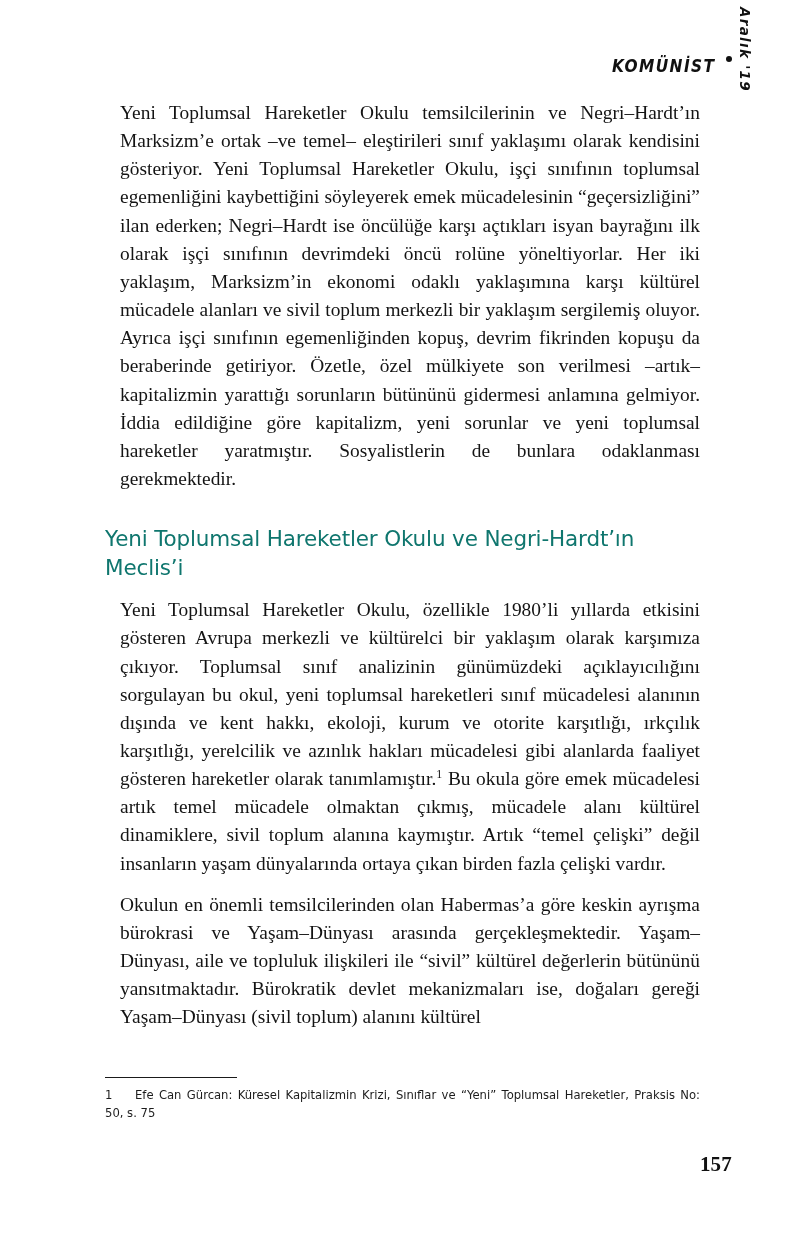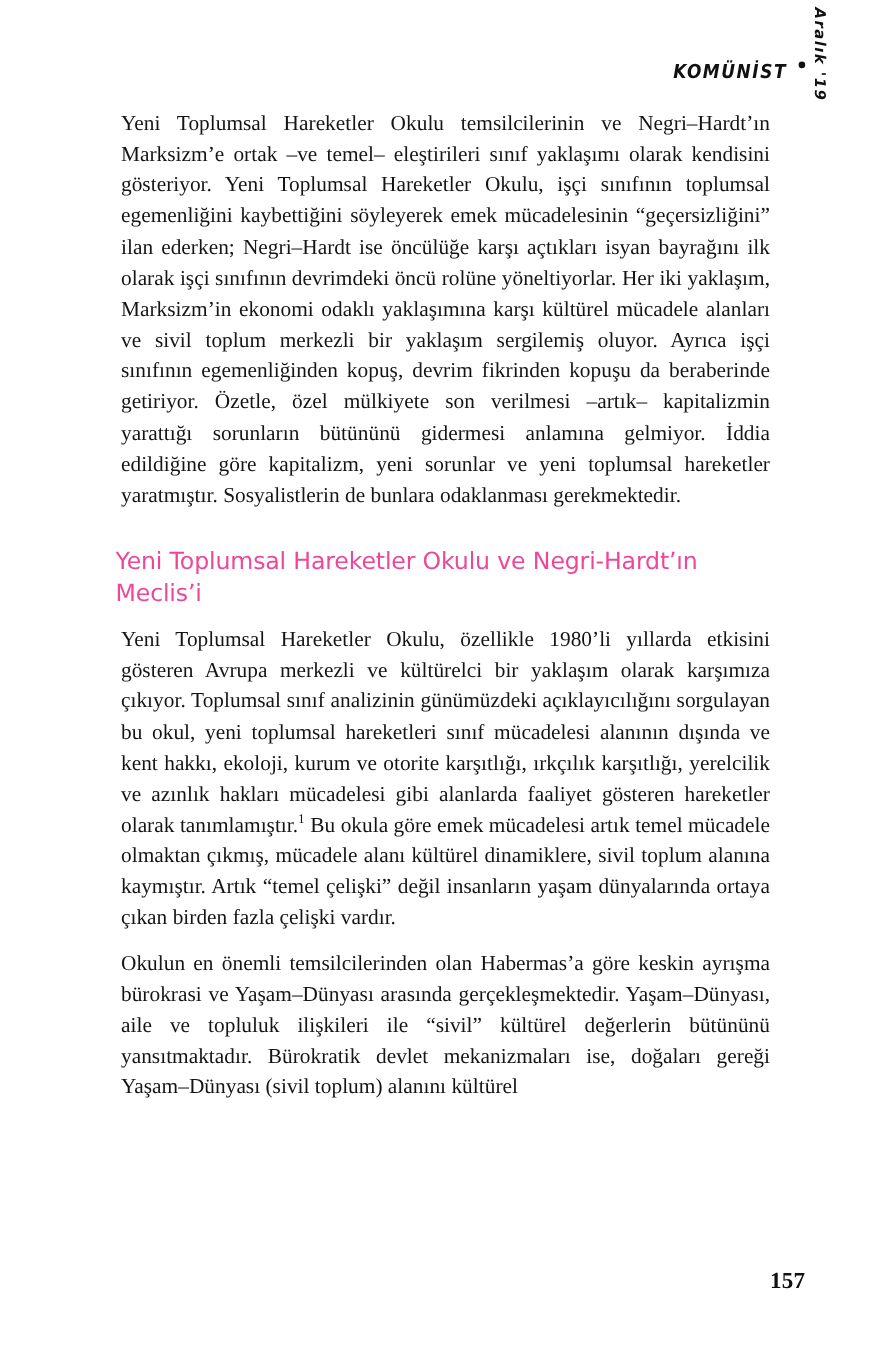--- a/index.html
+++ b/index.html
@@ -68,40 +68,40 @@
 
   
   .content {
     position: absolute;
     left: 105px;
     top: 99px;
     width: 595px;
   }
 
   p.body-para {
-    margin: 0 0 0 5px;
+    margin: 0 0 0 15px;
     font-size: 19.4px;
     line-height: 28.15px;
     text-align: justify;
     text-align-last: left;
     hyphens: manual;
     letter-spacing: 0.02px;
   }
   p.body-para + p.body-para {
     margin-top: 13px;
   }
 
   h2.section-heading {
     font-family: "DejaVu Sans", "Liberation Sans", sans-serif;
     font-weight: 400;
     font-size: 21.5px;
     line-height: 29px;
     margin: 31px 0 14px 0;
     letter-spacing: -0.15px;
-    color: #ec4899;
+    color: #0f766e;
   }
 
   .fn-ref {
     font-size: 0.62em;
     vertical-align: super;
     line-height: 0;
   }
 
   
   .footnotes {
@@ -159,16 +159,20 @@
     <p class="body-para">Yeni Toplumsal Hareketler Okulu temsilcilerinin ve Negri–Hardt’ın Marksizm’e ortak –ve temel– eleştirileri sınıf yaklaşımı olarak kendisini gösteriyor. Yeni Toplumsal Hareketler Okulu, işçi sınıfının toplumsal egemenliğini kaybettiğini söyleyerek emek mücadelesinin “geçersizliğini” ilan ederken; Negri–Hardt ise öncülüğe karşı açtıkları isyan bayrağını ilk olarak işçi sınıfının devrimdeki öncü rolüne yöneltiyorlar. Her iki yaklaşım, Marksizm’in ekonomi odaklı yaklaşımına karşı kültürel mücadele alanları ve sivil toplum merkezli bir yaklaşım sergilemiş oluyor. Ayrıca işçi sınıfının egemenliğinden kopuş, devrim fikrinden kopuşu da beraberinde getiriyor. Özetle, özel mülkiyete son verilmesi –artık– kapitalizmin yarattığı sorunların bütününü gidermesi anlamına gelmiyor. İddia edildiğine göre kapitalizm, yeni sorunlar ve yeni toplumsal hareketler yaratmıştır. Sosyalistlerin de bunlara odaklanması gerekmektedir.</p>
 
     <h2 class="section-heading">Yeni Toplumsal Hareketler Okulu ve Negri-Hardt’ın Meclis’i</h2>
 
     <p class="body-para"><span>Yeni Toplumsal Hareketler Okulu, özellikle 1980’li yıllarda etkisini gösteren Avrupa merkezli ve kültürelci bir yaklaşım olarak karşımıza çıkıyor. Toplumsal sınıf analizinin günümüzdeki açıklayıcılığını sorgulayan bu okul, yeni toplumsal hareketleri sınıf mücadelesi alanının dışında ve kent hakkı, ekoloji, kurum ve otorite karşıtlığı, ırkçılık karşıtlığı, yerelcilik ve azınlık hakları mücadelesi gibi alanlarda faaliyet gösteren hareketler olarak tanımlamıştır.</span><sup class="fn-ref">1</sup><span> Bu okula göre emek mücadelesi artık temel mücadele olmaktan çıkmış, mücadele alanı kültürel dinamiklere, sivil toplum alanına kaymıştır. Artık “temel çelişki” değil insanların yaşam dünyalarında ortaya çıkan birden fazla çelişki vardır.</span></p>
 
     <p class="body-para">Okulun en önemli temsilcilerinden olan Habermas’a göre keskin ayrışma bürokrasi ve Yaşam–Dünyası arasında gerçekleşmektedir. Yaşam–Dünyası, aile ve topluluk ilişkileri ile “sivil” kültürel değerlerin bütününü yansıtmaktadır. Bürokratik devlet mekanizmaları ise, doğaları gereği Yaşam–Dünyası (sivil toplum) alanını kültürel</p>
 
   </div>
 
+  <div class="footnotes">
+    <div class="footnote-rule"></div>
+    <div class="footnote-item"><span class="footnote-num">1</span><span>Efe Can Gürcan: Küresel Kapitalizmin Krizi, Sınıflar ve “Yeni” Toplumsal Hareketler, Praksis No: 50, s. 75</span></div>
+  </div>
 
   <div class="folio">157</div>
 
 </div>
 
 </body></html>

